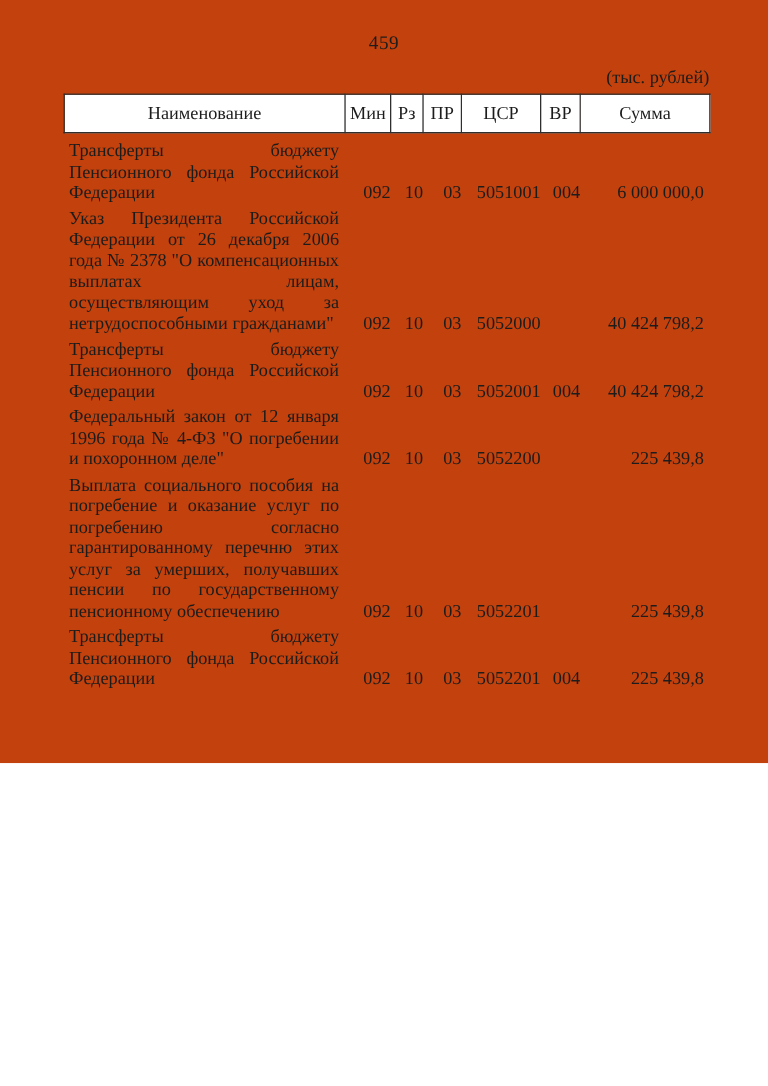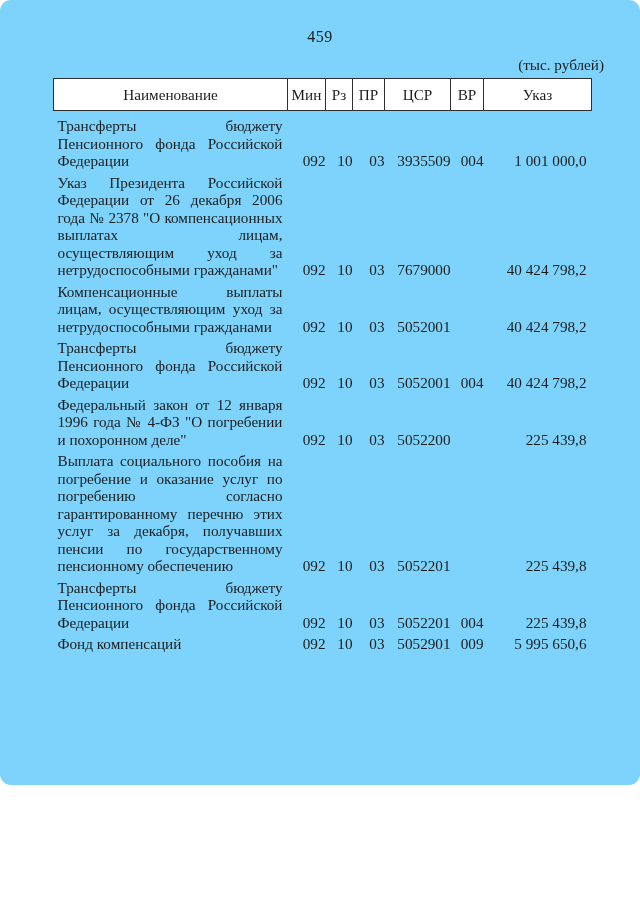--- a/index.html
+++ b/index.html
@@ -3,40 +3,39 @@
 <meta charset="utf-8">
 <style>
   html, body {
     margin: 0;
     padding: 0;
     background: #ffffff;
   }
   .page {
     position: relative;
     width: 640px;
-    height: 785px;
-    background: #7dd3fc;
+    height: 636px;
+    background: #c2410c;
     font-family: "Liberation Serif", "DejaVu Serif", serif;
     color: #1c1c1c;
     overflow: hidden;
-    border-radius: 11px;
   }
   .page-number {
     position: absolute;
     top: 28px;
     left: 0;
     width: 100%;
     text-align: center;
     font-size: 16px;
     letter-spacing: 0.5px;
   }
   .units-note {
     position: absolute;
     top: 56px;
-    right: 36px;
+    right: 49px;
     font-size: 15.2px;
   }
   table.budget {
     position: absolute;
     top: 78px;
     left: 53px;
     width: 538px;
     border-collapse: collapse;
     table-layout: fixed;
   }
@@ -94,48 +93,39 @@
         <col class="c-sum">
     </colgroup>
     <thead>
       <tr>
         <th>Наименование</th>
         <th>Мин</th>
         <th>Рз</th>
         <th>ПР</th>
         <th>ЦСР</th>
         <th>ВР</th>
-        <th>Указ</th>
+        <th>Сумма</th>
       </tr>
     </thead>
     <tbody id="budget-body">
         <tr>
           <td class="name">Трансферты бюджету Пенсионного фонда Российской Федерации</td>
           <td class="code">092</td>
           <td class="code">10</td>
           <td class="code">03</td>
-          <td class="code">3935509</td>
+          <td class="code">5051001</td>
           <td class="code">004</td>
-          <td class="sum">1 001 000,0</td>
+          <td class="sum">6 000 000,0</td>
         </tr>
         <tr>
           <td class="name">Указ Президента Российской Федерации от 26 декабря 2006 года № 2378 "О компенсационных выплатах лицам, осуществляющим уход за нетрудоспособными гражданами"</td>
           <td class="code">092</td>
           <td class="code">10</td>
           <td class="code">03</td>
-          <td class="code">7679000</td>
-          <td class="code"></td>
-          <td class="sum">40 424 798,2</td>
-        </tr>
-        <tr>
-          <td class="name">Компенсационные выплаты лицам, осуществляющим уход за нетрудоспособными гражданами</td>
-          <td class="code">092</td>
-          <td class="code">10</td>
-          <td class="code">03</td>
-          <td class="code">5052001</td>
+          <td class="code">5052000</td>
           <td class="code"></td>
           <td class="sum">40 424 798,2</td>
         </tr>
         <tr>
           <td class="name">Трансферты бюджету Пенсионного фонда Российской Федерации</td>
           <td class="code">092</td>
           <td class="code">10</td>
           <td class="code">03</td>
           <td class="code">5052001</td>
           <td class="code">004</td>
@@ -144,42 +134,33 @@
         <tr>
           <td class="name">Федеральный закон от 12 января 1996 года № 4-ФЗ "О погребении и похоронном деле"</td>
           <td class="code">092</td>
           <td class="code">10</td>
           <td class="code">03</td>
           <td class="code">5052200</td>
           <td class="code"></td>
           <td class="sum">225 439,8</td>
         </tr>
         <tr>
-          <td class="name">Выплата социального пособия на погребение и оказание услуг по погребению согласно гарантированному перечню этих услуг за декабря, получавших пенсии по государственному пенсионному обеспечению</td>
+          <td class="name">Выплата социального пособия на погребение и оказание услуг по погребению согласно гарантированному перечню этих услуг за умерших, получавших пенсии по государственному пенсионному обеспечению</td>
           <td class="code">092</td>
           <td class="code">10</td>
           <td class="code">03</td>
           <td class="code">5052201</td>
           <td class="code"></td>
           <td class="sum">225 439,8</td>
         </tr>
         <tr>
           <td class="name">Трансферты бюджету Пенсионного фонда Российской Федерации</td>
           <td class="code">092</td>
           <td class="code">10</td>
           <td class="code">03</td>
           <td class="code">5052201</td>
           <td class="code">004</td>
           <td class="sum">225 439,8</td>
         </tr>
-        <tr>
-          <td class="name">Фонд компенсаций</td>
-          <td class="code">092</td>
-          <td class="code">10</td>
-          <td class="code">03</td>
-          <td class="code">5052901</td>
-          <td class="code">009</td>
-          <td class="sum">5 995 650,6</td>
-        </tr>
       </tbody>
   </table>
 
 </div>
 
 </body></html>

